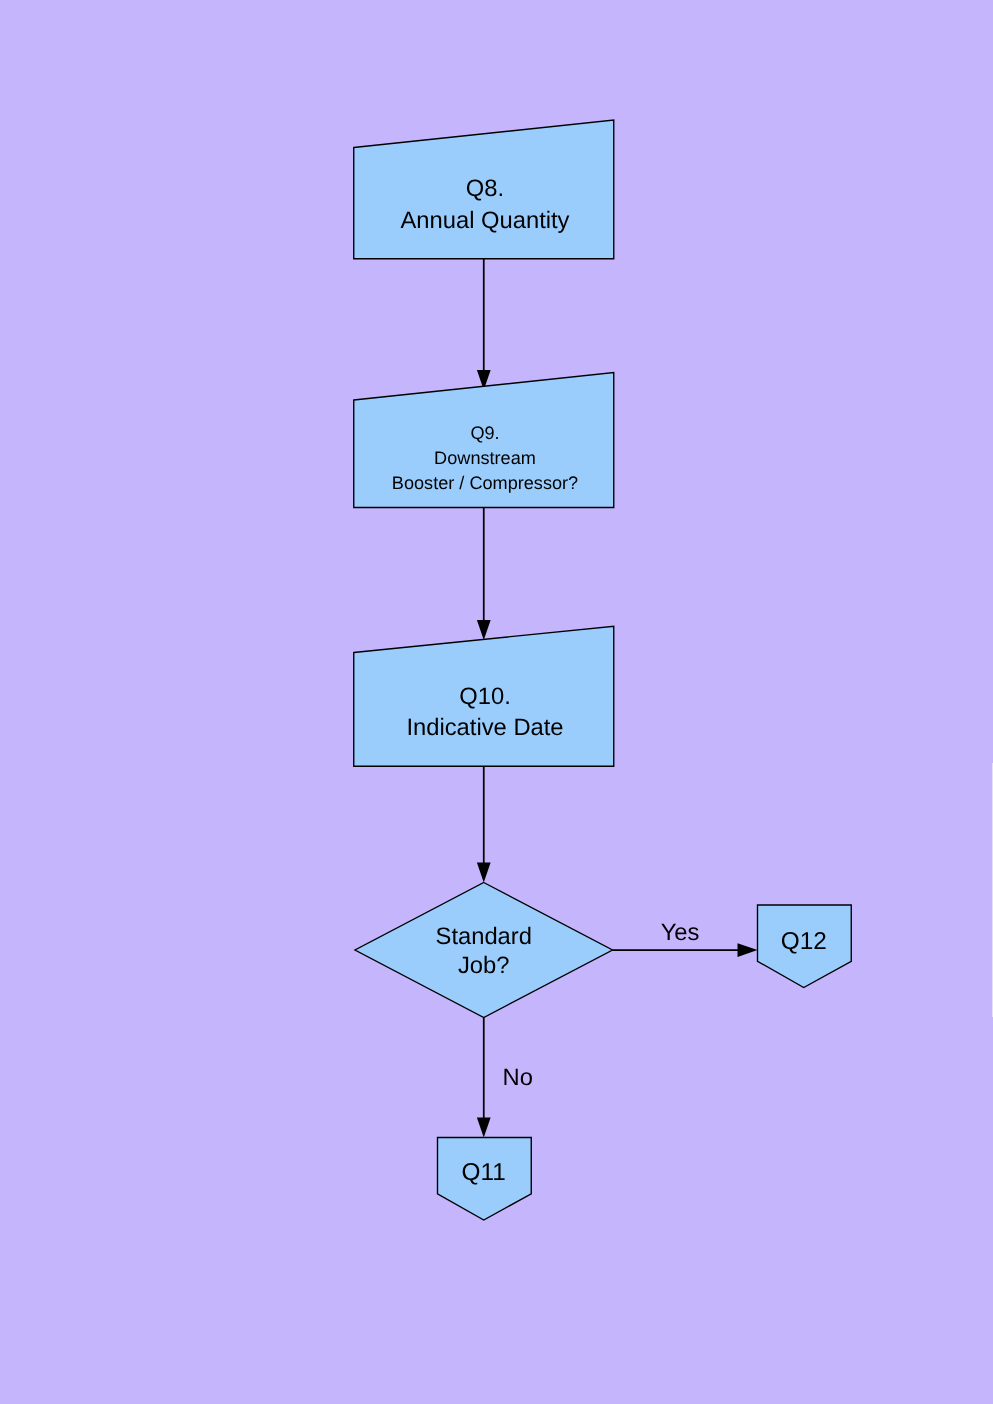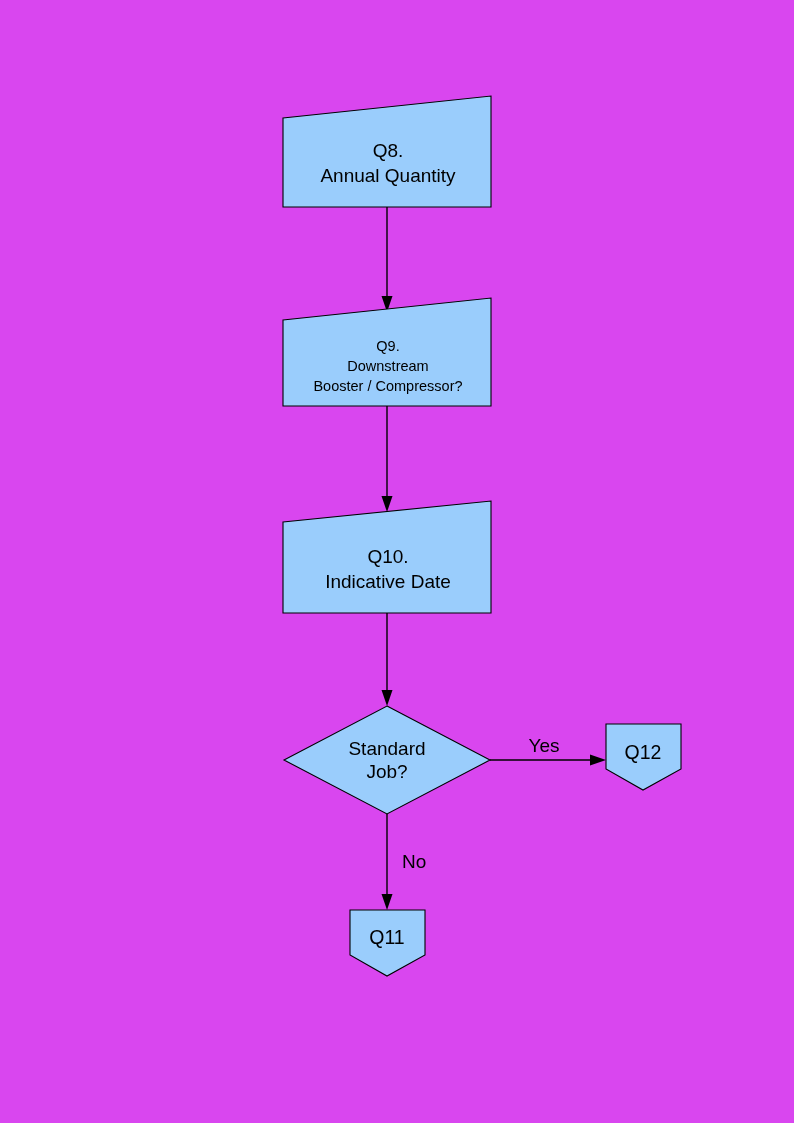--- a/index.html
+++ b/index.html
@@ -54,21 +54,21 @@
     font-family: "Liberation Sans", sans-serif;
     fill: #000000;
     font-size: 19px;
     text-anchor: middle;
     dominant-baseline: middle;
   }
 </style>
 </head>
 <body>
 
-<div id="flowchart-root" style="background: #d946ef;">
+<div id="flowchart-root" style="background: #c4b5fd;">
 
   <svg id="flowchart-canvas" viewBox="0 0 794 1123" xmlns="http://www.w3.org/2000/svg">
 
     <g>
       <line class="connector-line" x1="387" y1="207" x2="387" y2="300"></line>
       <polygon class="arrow-head" points="387,312 381.5,296 392.5,296"></polygon>
     </g>
 
     <g>
       <line class="connector-line" x1="387" y1="406" x2="387" y2="500"></line>

